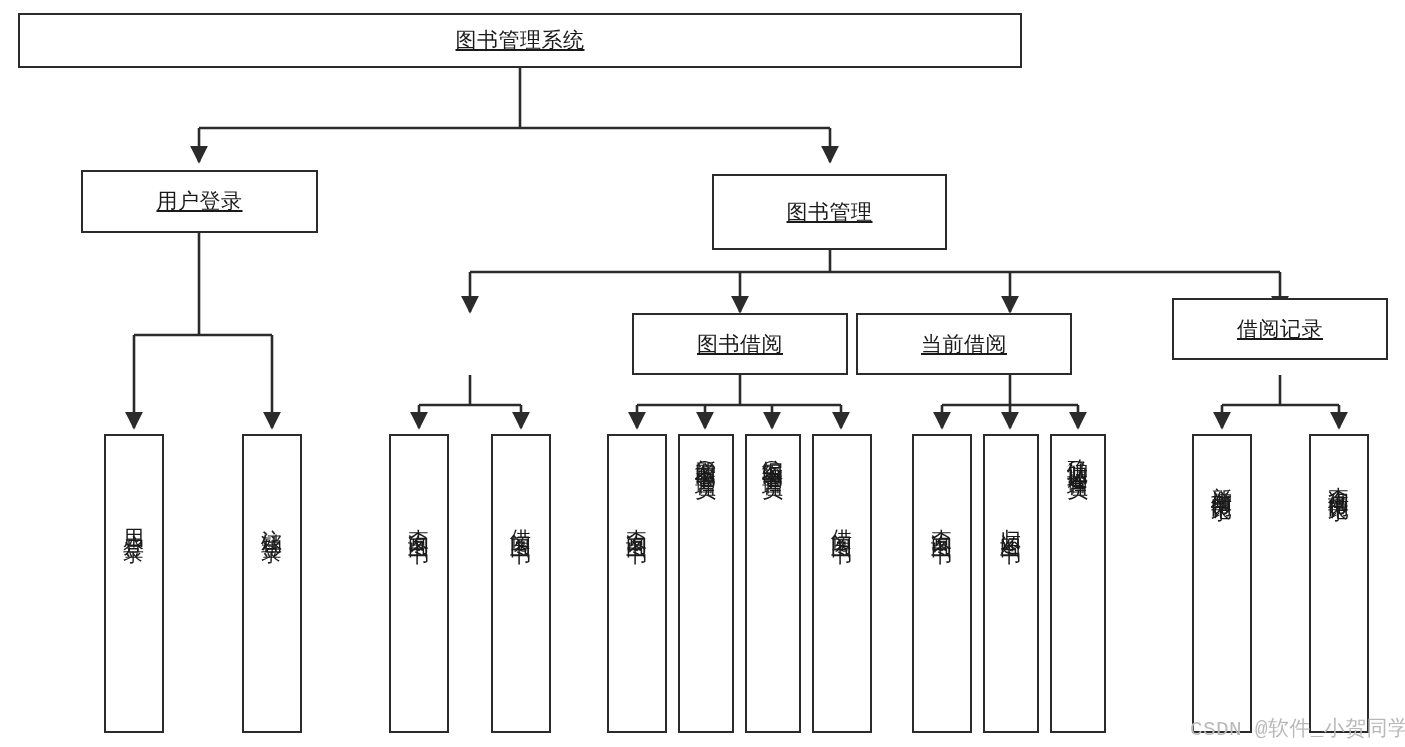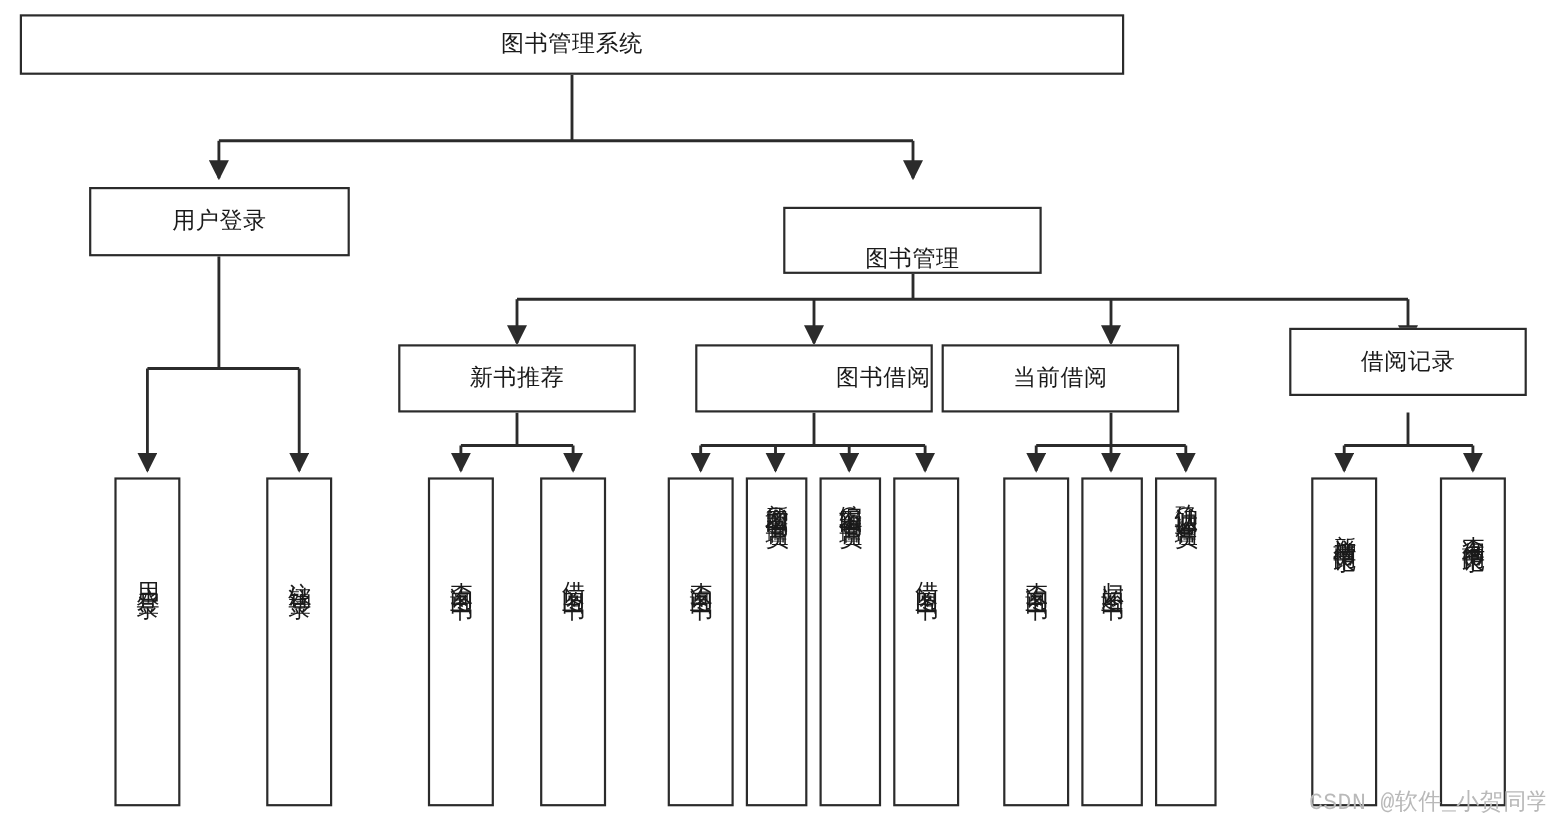--- a/index.html
+++ b/index.html
@@ -30,20 +30,21 @@
   .node-label {
     display: block;
     text-align: center;
     line-height: 1.05;
     white-space: nowrap;
   }
   .node.horiz .node-label {
     writing-mode: horizontal-tb;
     font-size: 21px;
     letter-spacing: 0.5px;
+    text-decoration: underline;
   }
   .node.root .node-label {
     font-size: 21px;
   }
   .node.vert {
     align-items: flex-start;
     padding-top: 12px;
   }
   .node.vert .node-label {
     writing-mode: vertical-rl;
@@ -130,28 +131,25 @@
     </g>
   </svg>
 
   <div class="node root horiz" style="left:18px;top:13px;width:1004px;height:55px;">
     <span class="node-label">图书管理系统</span>
   </div>
 
   <div class="node horiz" style="left:81px;top:170px;width:237px;height:63px;">
     <span class="node-label">用户登录</span>
   </div>
-  <div class="node horiz" style="left:712px;top:188px;width:235px;height:61px;align-items:flex-end;">
+  <div class="node horiz" style="left:712px;top:174px;width:235px;height:76px;">
     <span class="node-label">图书管理</span>
   </div>
 
-  <div class="node horiz" style="left:362px;top:313px;width:216px;height:62px;">
-    <span class="node-label">新书推荐</span>
-  </div>
-  <div class="node horiz" style="left:632px;top:313px;width:216px;height:62px;justify-content:flex-end;">
+  <div class="node horiz" style="left:632px;top:313px;width:216px;height:62px;">
     <span class="node-label">图书借阅</span>
   </div>
   <div class="node horiz" style="left:856px;top:313px;width:216px;height:62px;">
     <span class="node-label">当前借阅</span>
   </div>
   <div class="node horiz" style="left:1172px;top:298px;width:216px;height:62px;">
     <span class="node-label">借阅记录</span>
   </div>
 
   <div class="node vert" style="left:104px;top:434px;width:60px;height:299px;padding-top:76px;">

